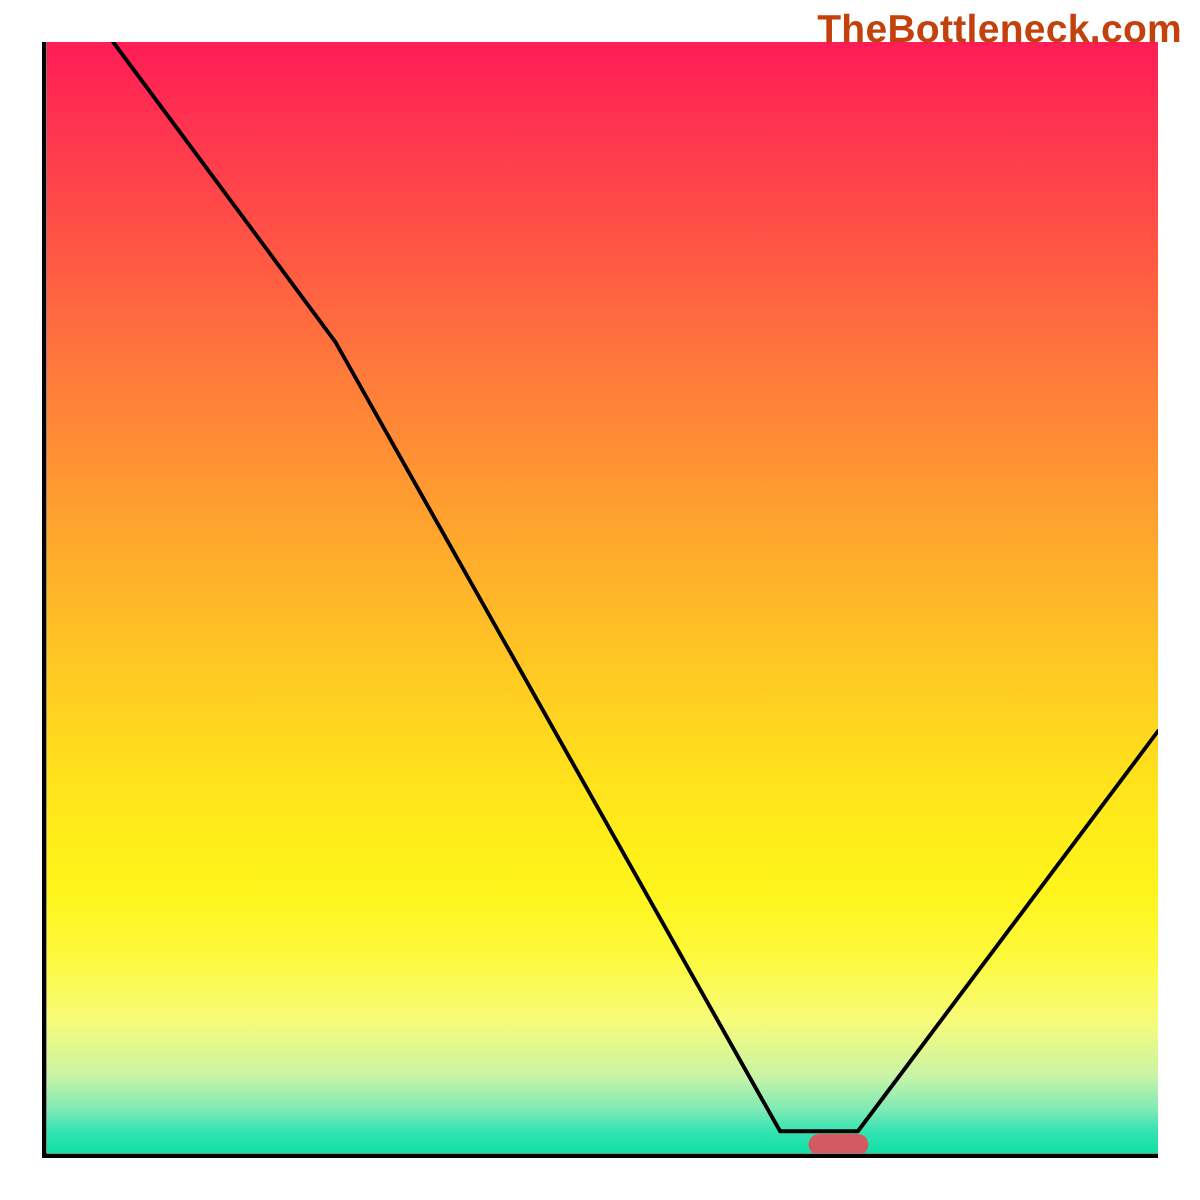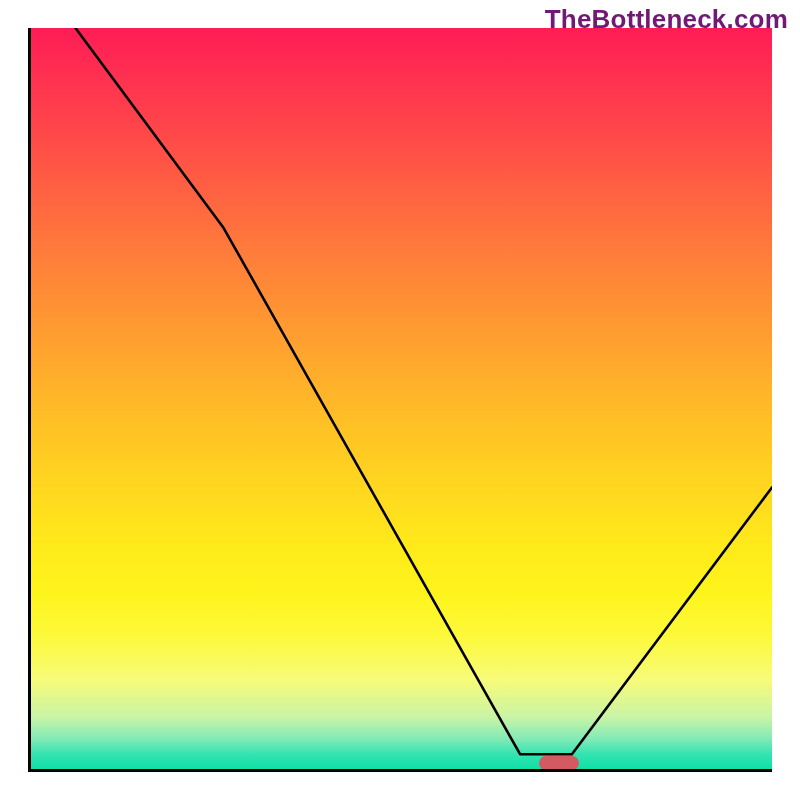--- a/index.html
+++ b/index.html
@@ -14,21 +14,21 @@
     position: relative;
     width: 800px;
     height: 800px;
   }
   .watermark {
     position: absolute;
     top: 4px;
     right: 12px;
     font-size: 26px;
     font-weight: 600;
-    color: #701a75;
+    color: #c2410c;
     letter-spacing: 0.2px;
     z-index: 5;
   }
   .plot-frame {
     position: absolute;
     left: 28px;
     top: 28px;
     width: 744px;
     height: 744px;
     border: 3px solid #000;

